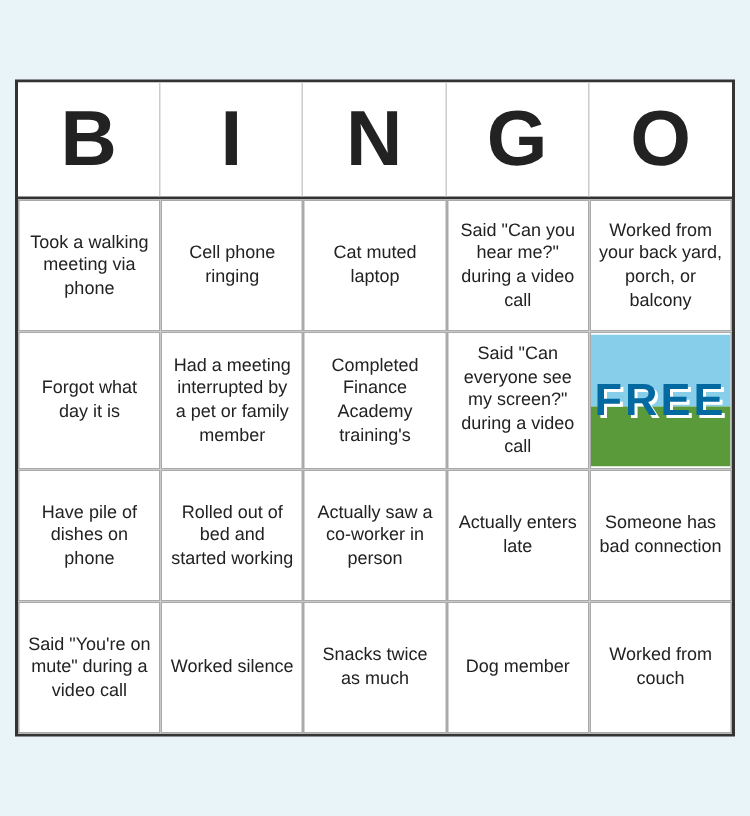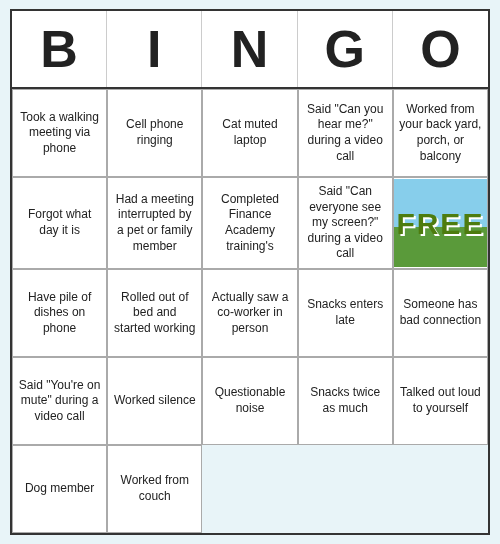--- a/index.html
+++ b/index.html
@@ -71,21 +71,21 @@
       height: 45%;
       background: #5a9a3a;
     }
     .free-bg-text {
       position: absolute;
       top: 50%;
       left: 50%;
       transform: translate(-50%, -50%);
       font-size: 30px;
       font-weight: bold;
-      color: #4d7c0f;
+      color: #0369a1;
       font-family: Impact, Arial Black, sans-serif;
       text-shadow: 2px 2px 0 #fff;
       letter-spacing: 2px;
       white-space: nowrap;
     }
   </style>
 </head>
 <body>
 
 <div class="bingo-card">
@@ -134,39 +134,33 @@
       <div class="cell">
         <span>Have pile of dishes on phone</span>
       </div>
       <div class="cell">
         <span>Rolled out of bed and started working</span>
       </div>
       <div class="cell">
         <span>Actually saw a co-worker in person</span>
       </div>
       <div class="cell">
-        <span>Snacks enters late</span>
+        <span>Actually enters late</span>
       </div>
       <div class="cell">
         <span>Someone has bad connection</span>
       </div>
       <div class="cell">
         <span>Said "You're on mute" during a video call</span>
       </div>
       <div class="cell">
         <span>Worked silence</span>
       </div>
       <div class="cell">
-        <span>Questionable noise</span>
-      </div>
-      <div class="cell">
         <span>Snacks twice as much</span>
-      </div>
-      <div class="cell">
-        <span>Talked out loud to yourself</span>
       </div>
       <div class="cell">
         <span>Dog member</span>
       </div>
       <div class="cell">
         <span>Worked from couch</span>
       </div>
     </div>
 </div>
 

